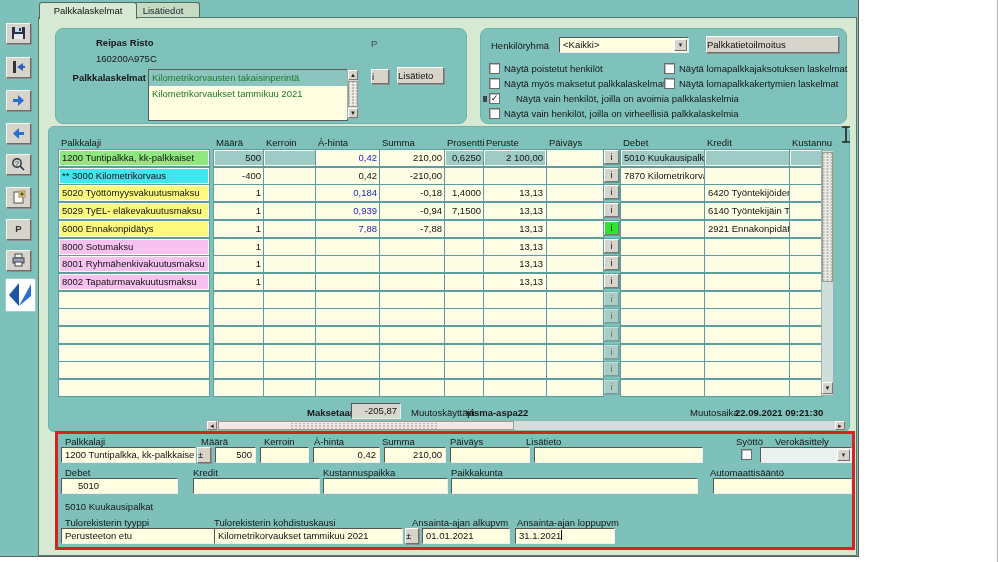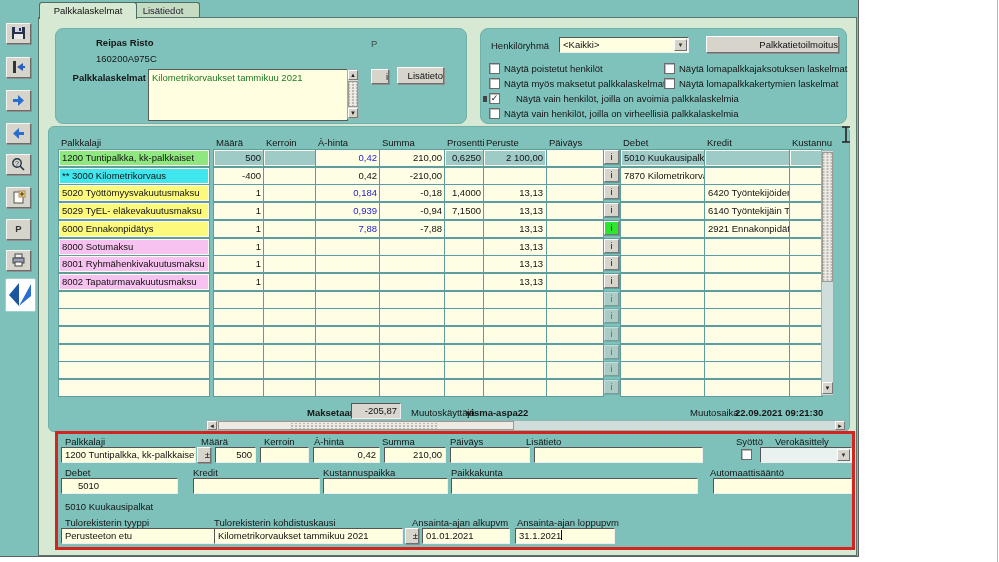--- a/index.html
+++ b/index.html
@@ -17,21 +17,21 @@
   .group{position:absolute;background:#7fc2bc;border:1px solid #6fb0aa;border-radius:8px;}
   .lbl{position:absolute;white-space:nowrap;color:#151515;}
   .b{font-weight:bold;}
   .fld{position:absolute;background:#fffee1;height:16px;line-height:14px;box-sizing:border-box;
        border:1px solid #8a8a8a;border-top-color:#555;border-left-color:#555;
        border-bottom-color:#eee;border-right-color:#eee;
        padding:0 3px;white-space:nowrap;overflow:hidden;}
   .fld.right{text-align:right;}
   .btn{position:absolute;background:#d7d4cc;border:1px solid #fdfdfb;border-right-color:#6e6e6e;
        border-bottom-color:#6e6e6e;box-shadow:1px 1px 0 #8f8f8f;box-sizing:border-box;
-       text-align:right;cursor:default;}
+       text-align:left;cursor:default;}
   .drop{position:absolute;width:13px;background:#d7d4cc;border:1px solid #fff;
         border-right-color:#6e6e6e;border-bottom-color:#6e6e6e;text-align:center;
         font-size:6px;color:#333;box-sizing:border-box;}
   .cb{position:absolute;width:11px;height:11px;background:#fff;border:1px solid #6a6a6a;
       box-shadow:inset 1px 1px 0 #b9b9b9;box-sizing:border-box;font-size:9px;line-height:9px;text-align:center;}
   .cell{position:absolute;height:14px;line-height:14px;background:#fffee4;
         border:1px solid #fafaf0;box-shadow:0 0 0 1px #5f9e98;
         padding:0 2px;white-space:nowrap;overflow:hidden;}
   .cell.right{text-align:right;}
   .c-green{background:#8fe87f;} .c-cyan{background:#3fe6ee;}
@@ -124,20 +124,21 @@
   <div class="tab inactive" style="left:126px;width:60px;">Lisätiedot</div>
 
   <div class="panel"></div>
 
   <div class="group" style="left:55px;top:28px;width:410px;height:94px;">
     <div class="lbl b" style="left:40px;top:8px;">Reipas Risto</div>
     <div class="lbl" style="left:40px;top:24px;">160200A975C</div>
     <div class="lbl" style="left:315px;top:9px;color:#3c4c4a;">P</div>
     <div class="lbl b" style="left:12px;top:43px;width:78px;text-align:right;">Palkkalaskelmat</div>
     <div style="position:absolute;left:92px;top:40px;width:198px;height:50px;border:1px solid #5a5a5a;background:#fffee1;" id="payslip-list">
+        <div class="ps-row" style="background: rgb(140, 197, 192);">Kilometrikorvausten takaisinperintä</div>
         <div class="ps-row" style="background: rgb(255, 254, 225);">Kilometrikorvaukset tammikuu 2021</div>
         <div class="ps-row" style="background: rgb(255, 254, 225); height: 14px;"></div>
       </div>
 
     <div class="sbar" style="left:291px;top:40px;width:12px;height:50px;">
       <div class="sarrow" style="left:0;top:0;width:10px;height:10px;">▲</div>
       <div class="thumb dots" style="left:0;top:11px;width:10px;height:26px;"></div>
       <div class="sarrow" style="left:0;bottom:0;width:10px;height:10px;">▼</div>
     </div>
     <div class="btn" style="left:315px;top:40px;width:18px;height:15px;line-height:13px;">i</div>

